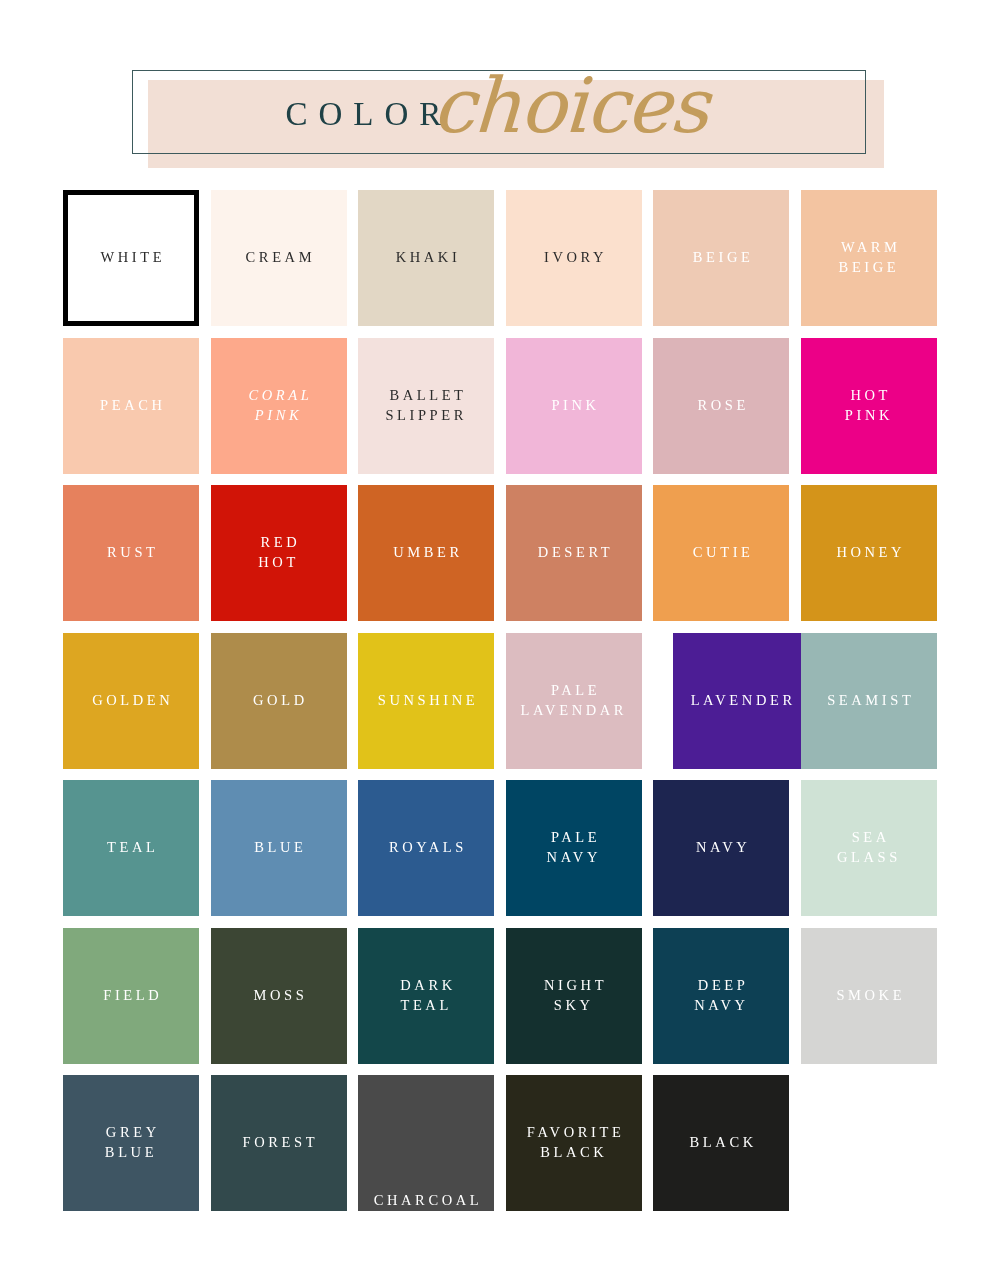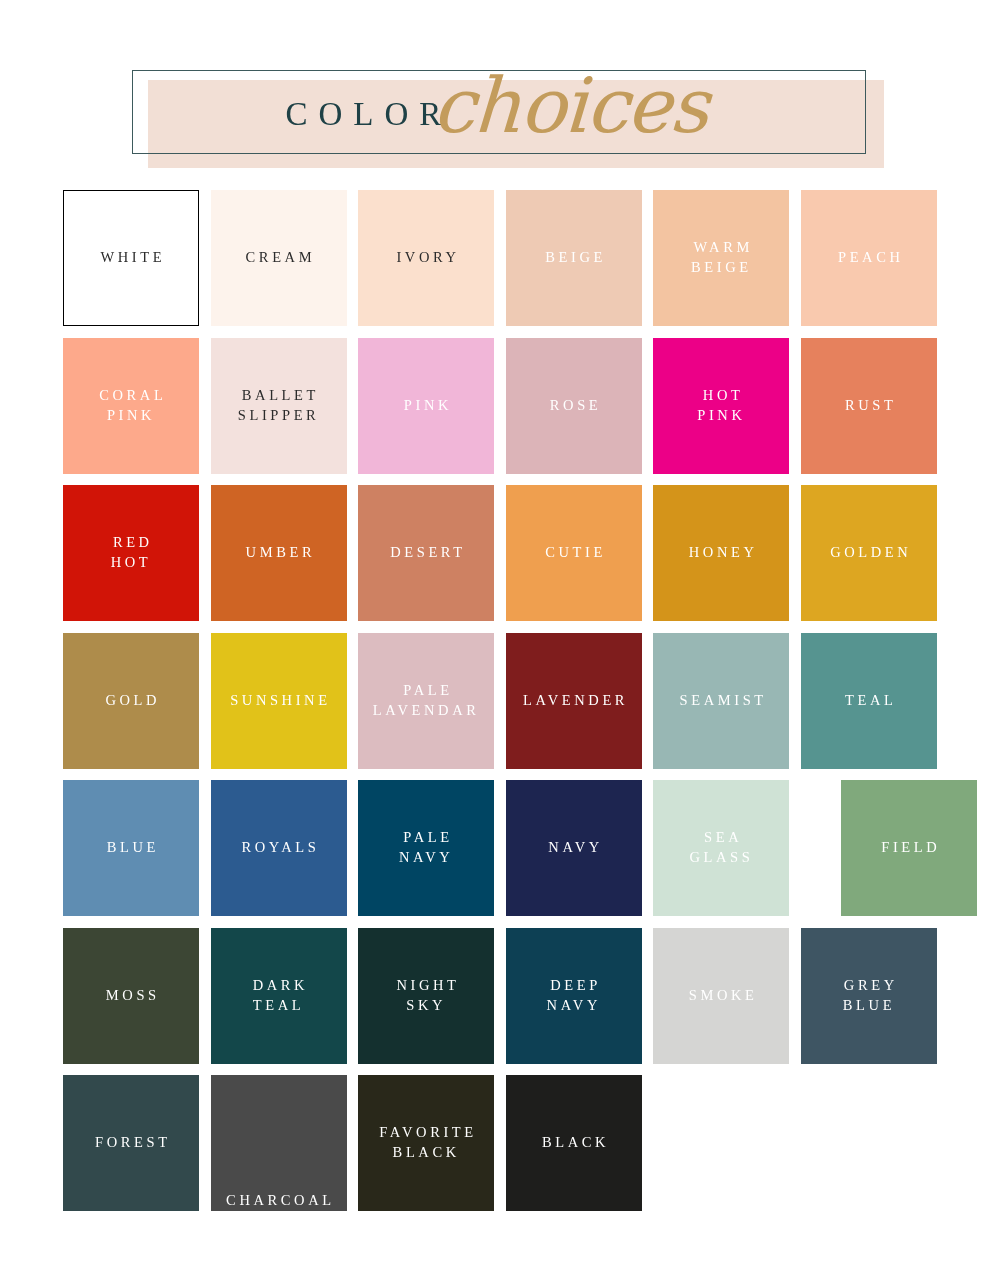--- a/index.html
+++ b/index.html
@@ -101,21 +101,21 @@
     letter-spacing: 3.6px;
     line-height: 1.35;
     text-align: center;
     text-transform: uppercase;
     text-indent: 3.6px;
     padding: 0 4px;
     white-space: pre-line;
     user-select: none;
   }
   .swatch.outlined {
-    border: 1px solid #000000;
+    border: 5px solid #000000;
   }
   .label-light { color: #ffffff; }
   .label-dark  { color: #2b2b2b; }
 </style>
 </head>
 <body>
 
 <div class="header">
   <div class="header-band"></div>
   <div class="header-outline"></div>
@@ -125,34 +125,37 @@
   </div>
 </div>
 
 <div class="grid" id="swatch-grid">
     <div class="swatch outlined" style="background: rgb(255, 255, 255);">
       <span class="swatch-label label-dark">WHITE</span>
     </div>
     <div class="swatch" style="background: rgb(253, 243, 236);">
       <span class="swatch-label label-dark">CREAM</span>
     </div>
+    <div class="swatch" style="background: rgb(226, 215, 197);">
+      <span class="swatch-label label-dark">KHAKI</span>
+    </div>
     <div class="swatch" style="background: rgb(251, 224, 205);">
       <span class="swatch-label label-dark">IVORY</span>
     </div>
     <div class="swatch" style="background: rgb(238, 202, 180);">
       <span class="swatch-label label-light">BEIGE</span>
     </div>
     <div class="swatch" style="background: rgb(243, 196, 161);">
       <span class="swatch-label label-light">WARM
 BEIGE</span>
     </div>
     <div class="swatch" style="background: rgb(249, 201, 174);">
       <span class="swatch-label label-light">PEACH</span>
     </div>
-    <div class="swatch" style="background: rgb(253, 169, 139);">
+    <div class="swatch" style="background: rgb(253, 169, 139); font-style: italic;">
       <span class="swatch-label label-light">CORAL
 PINK</span>
     </div>
     <div class="swatch" style="background: rgb(243, 225, 221);">
       <span class="swatch-label label-dark">BALLET
 SLIPPER</span>
     </div>
     <div class="swatch" style="background: rgb(241, 182, 216);">
       <span class="swatch-label label-light">PINK</span>
     </div>
@@ -188,21 +191,21 @@
     <div class="swatch" style="background: rgb(174, 140, 75);">
       <span class="swatch-label label-light">GOLD</span>
     </div>
     <div class="swatch" style="background: rgb(225, 194, 25);">
       <span class="swatch-label label-light">SUNSHINE</span>
     </div>
     <div class="swatch" style="background: rgb(220, 188, 192);">
       <span class="swatch-label label-light">PALE
 LAVENDAR</span>
     </div>
-    <div class="swatch" style="background: #7f1d1d;">
+    <div class="swatch" style="background: #4c1d95; margin-left: 20px;">
       <span class="swatch-label label-light">LAVENDER</span>
     </div>
     <div class="swatch" style="background: rgb(152, 183, 180);">
       <span class="swatch-label label-light">SEAMIST</span>
     </div>
     <div class="swatch" style="background: rgb(86, 148, 144);">
       <span class="swatch-label label-light">TEAL</span>
     </div>
     <div class="swatch" style="background: rgb(95, 141, 178);">
       <span class="swatch-label label-light">BLUE</span>
@@ -214,21 +217,21 @@
       <span class="swatch-label label-light">PALE
 NAVY</span>
     </div>
     <div class="swatch" style="background: rgb(29, 37, 80);">
       <span class="swatch-label label-light">NAVY</span>
     </div>
     <div class="swatch" style="background: rgb(207, 226, 213);">
       <span class="swatch-label label-light">SEA
 GLASS</span>
     </div>
-    <div class="swatch" style="background: rgb(128, 169, 124); margin-left: 40px;">
+    <div class="swatch" style="background: rgb(128, 169, 124);">
       <span class="swatch-label label-light">FIELD</span>
     </div>
     <div class="swatch" style="background: rgb(60, 70, 52);">
       <span class="swatch-label label-light">MOSS</span>
     </div>
     <div class="swatch" style="background: rgb(19, 71, 74);">
       <span class="swatch-label label-light">DARK
 TEAL</span>
     </div>
     <div class="swatch" style="background: rgb(20, 48, 47);">

